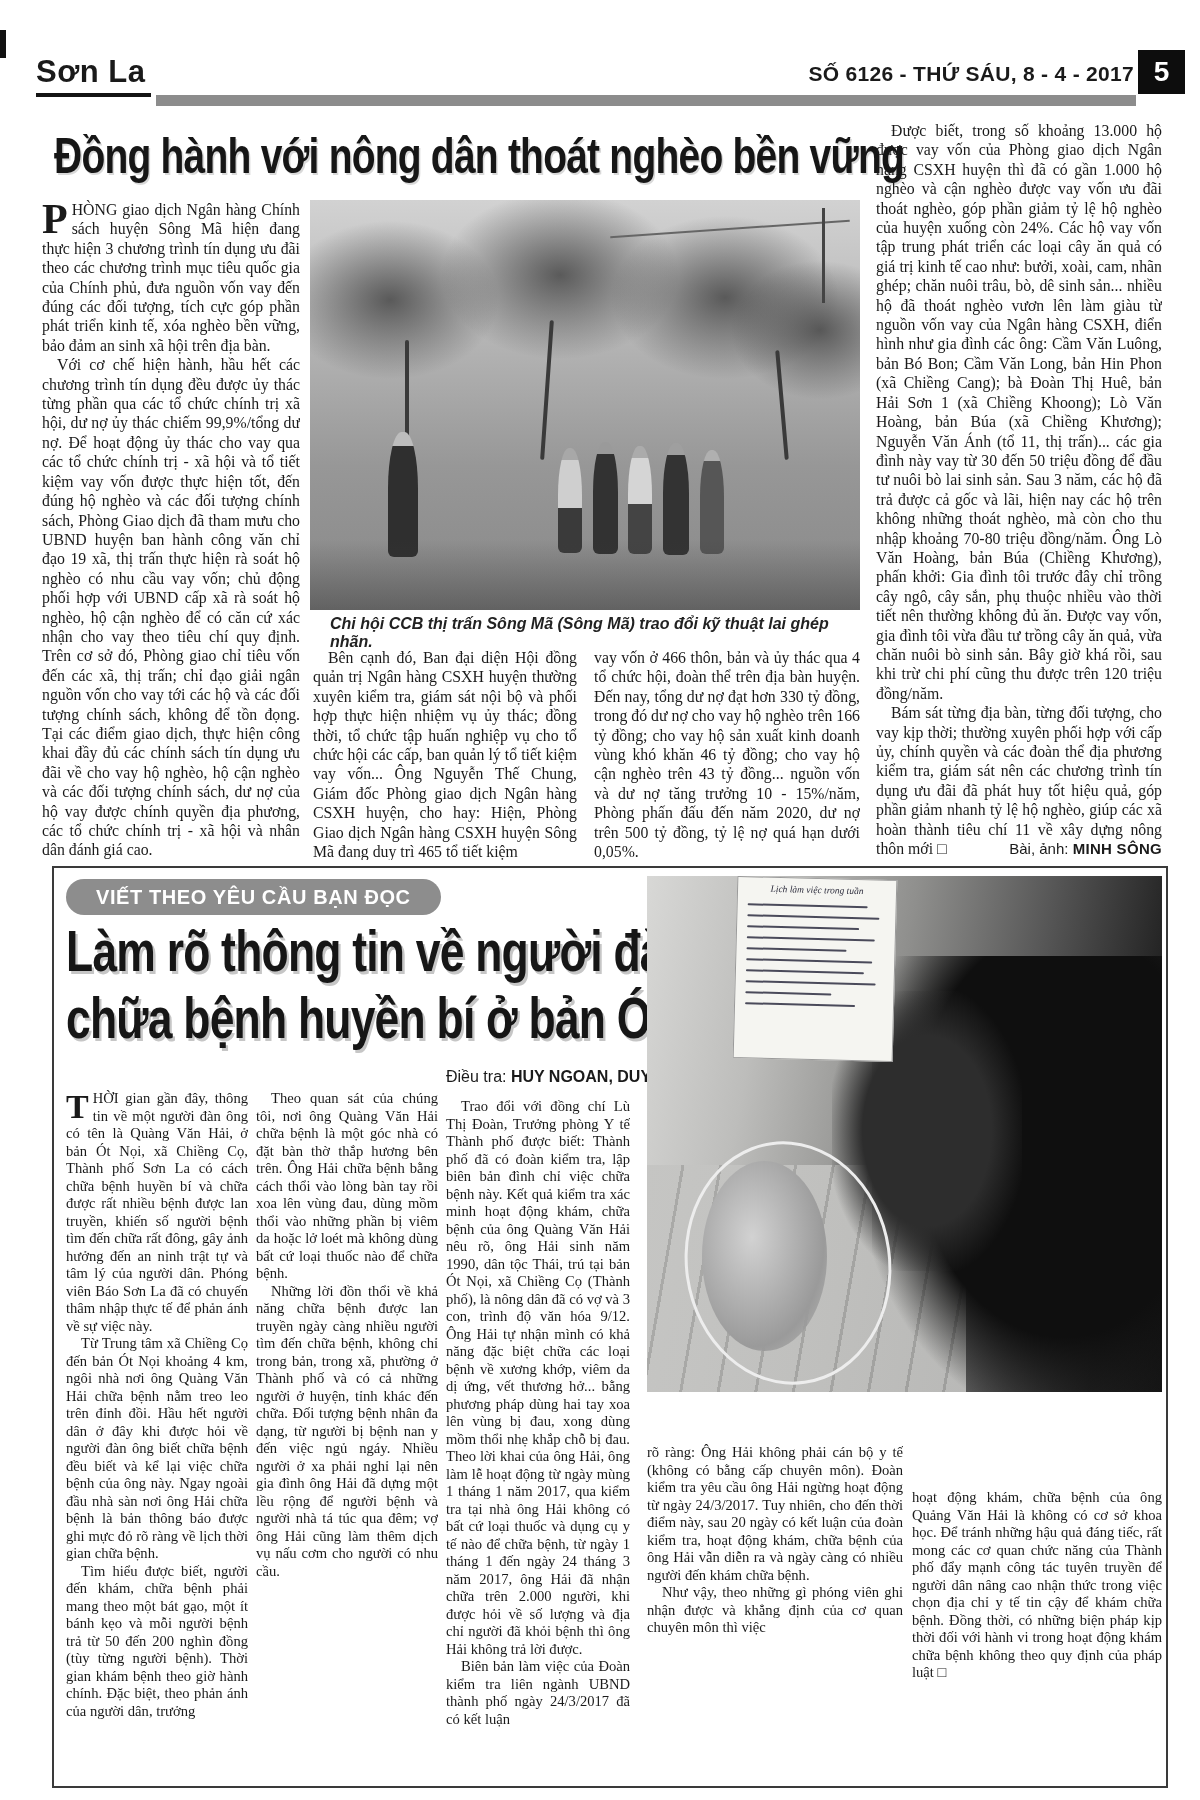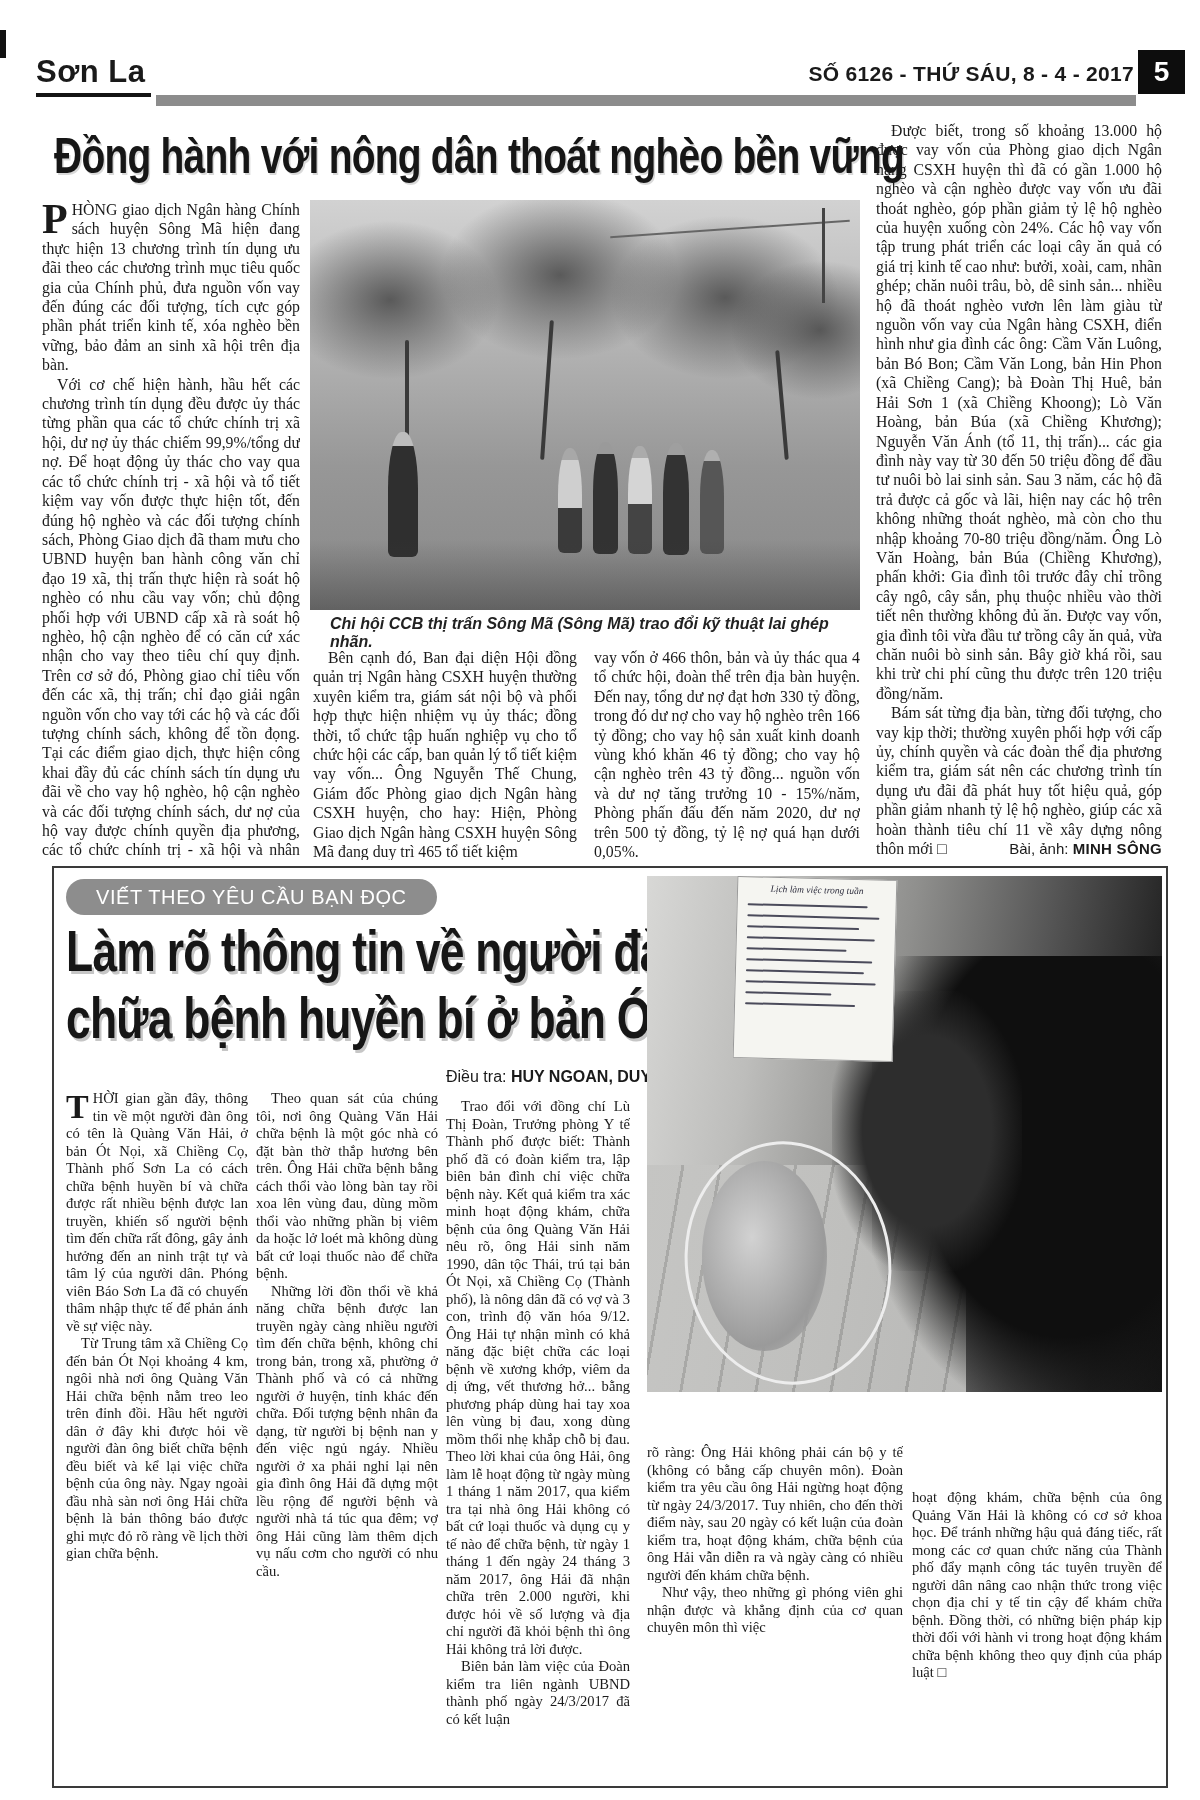--- a/index.html
+++ b/index.html
@@ -49,21 +49,21 @@
   .trunk{position:absolute;width:4px;background:#3a3a3a;border-radius:2px;}
   .wire{position:absolute;height:2px;background:#666;transform:rotate(-4deg);}
   .pole{position:absolute;width:3px;background:#444;}
   .person{position:absolute;border-radius:45% 45% 6px 6px;}
   .ground{position:absolute;left:0;bottom:0;width:100%;height:70px;
           background:linear-gradient(180deg,rgba(90,90,90,0),rgba(60,60,60,.5));}
 
   
   .a2-box{left:52px;top:866px;width:1116px;height:922px;border:2px solid #3a3a3a;box-sizing:border-box;}
   .a2-badge{left:12px;top:11px;height:36px;line-height:36px;padding:0 30px;background:#8d8d8d;
-            color:#fff;font-weight:normal;font-size:20px;letter-spacing:.6px;border-radius:18px;}
+            color:#fff;font-weight:bold;font-size:20px;letter-spacing:.6px;border-radius:18px;}
   .a2-hl1{left:12px;top:50px;font-size:57px;letter-spacing:-1px;transform:scaleX(.78);
           text-shadow:3px 3px 0 #c6c6c6;}
   .a2-hl2{left:12px;top:117px;font-size:57px;letter-spacing:-1px;transform:scaleX(.78);
           text-shadow:3px 3px 0 #c6c6c6;}
   .a2-byline{left:392px;top:200px;font-size:16px;}
   .a2col{font-size:14.6px;line-height:17.5px;}
   .a2-col1{left:12px;top:222px;width:182px;height:692px;}
   .a2-col2{left:202px;top:222px;width:182px;height:692px;}
   .a2-col3{left:392px;top:230px;width:184px;height:684px;}
   .a2-col4{left:593px;top:576px;width:256px;height:336px;}
@@ -119,21 +119,21 @@
     <div class="person" style="left:283px;top:242px;width:25px;height:112px;background:linear-gradient(180deg,#9a9a9a 0 12px,#323232 12px);"></div>
     <div class="person" style="left:318px;top:246px;width:24px;height:108px;background:linear-gradient(180deg,#ababab 0 12px,#d5d5d5 12px 58px,#444 58px);"></div>
     <div class="person" style="left:353px;top:243px;width:26px;height:112px;background:linear-gradient(180deg,#9f9f9f 0 12px,#333 12px);"></div>
     <div class="person" style="left:390px;top:250px;width:24px;height:104px;background:linear-gradient(180deg,#b0b0b0 0 11px,#565656 11px);"></div>
     <div class="ground"></div>
   </div>
   <div class="abs caption a1-caption">Chi hội CCB thị trấn Sông Mã (Sông Mã) trao đổi kỹ thuật lai ghép nhãn.</div>
 
   <div class="abs col a1col a1-col1 a1-body-txt">
     <p class="p pfirst">
-      <span class="dropcap">P</span><span>HÒNG giao dịch Ngân hàng Chính sách huyện Sông Mã hiện đang thực hiện 13 chương trình tín dụng ưu đãi theo các chương trình mục tiêu quốc gia của Chính phủ, đưa nguồn vốn vay đến đúng các đối tượng, tích cực góp phần phát triển kinh tế, xóa nghèo bền vững, bảo đảm an sinh xã hội trên địa bàn.</span>
+      <span class="dropcap">P</span><span>HÒNG giao dịch Ngân hàng Chính sách huyện Sông Mã hiện đang thực hiện 3 chương trình tín dụng ưu đãi theo các chương trình mục tiêu quốc gia của Chính phủ, đưa nguồn vốn vay đến đúng các đối tượng, tích cực góp phần phát triển kinh tế, xóa nghèo bền vững, bảo đảm an sinh xã hội trên địa bàn.</span>
     </p>
     <p class="p">Với cơ chế hiện hành, hầu hết các chương trình tín dụng đều được ủy thác từng phần qua các tổ chức chính trị xã hội, dư nợ ủy thác chiếm 99,9%/tổng dư nợ. Để hoạt động ủy thác cho vay qua các tổ chức chính trị - xã hội và tổ tiết kiệm vay vốn được thực hiện tốt, đến đúng hộ nghèo và các đối tượng chính sách, Phòng Giao dịch đã tham mưu cho UBND huyện ban hành công văn chỉ đạo 19 xã, thị trấn thực hiện rà soát hộ nghèo có nhu cầu vay vốn; chủ động phối hợp với UBND cấp xã rà soát hộ nghèo, hộ cận nghèo để có căn cứ xác nhận cho vay theo tiêu chí quy định. Trên cơ sở đó, Phòng giao chỉ tiêu vốn đến các xã, thị trấn; chỉ đạo giải ngân nguồn vốn cho vay tới các hộ và các đối tượng chính sách, không để tồn đọng. Tại các điểm giao dịch, thực hiện công khai đầy đủ các chính sách tín dụng ưu đãi về cho vay hộ nghèo, hộ cận nghèo và các đối tượng chính sách, dư nợ của hộ vay được chính quyền địa phương, các tổ chức chính trị - xã hội và nhân dân đánh giá cao.</p>
   </div>
   <div class="abs col a1col a1-col2 a1-body-txt">
     <p class="p">Bên cạnh đó, Ban đại diện Hội đồng quản trị Ngân hàng CSXH huyện thường xuyên kiểm tra, giám sát nội bộ và phối hợp thực hiện nhiệm vụ ủy thác; đồng thời, tổ chức tập huấn nghiệp vụ cho tổ chức hội các cấp, ban quản lý tổ tiết kiệm vay vốn... Ông Nguyễn Thế Chung, Giám đốc Phòng giao dịch Ngân hàng CSXH huyện, cho hay: Hiện, Phòng Giao dịch Ngân hàng CSXH huyện Sông Mã đang duy trì 465 tổ tiết kiệm</p>
   </div>
   <div class="abs col a1col a1-col3 a1-body-txt">
     <p class="p pfirst">vay vốn ở 466 thôn, bản và ủy thác qua 4 tổ chức hội, đoàn thể trên địa bàn huyện. Đến nay, tổng dư nợ đạt hơn 330 tỷ đồng, trong đó dư nợ cho vay hộ nghèo trên 166 tỷ đồng; cho vay hộ sản xuất kinh doanh vùng khó khăn 46 tỷ đồng; cho vay hộ cận nghèo trên 43 tỷ đồng... nguồn vốn và dư nợ tăng trưởng 10 - 15%/năm, Phòng phấn đấu đến năm 2020, dư nợ trên 500 tỷ đồng, tỷ lệ nợ quá hạn dưới 0,05%.</p>
   </div>
   <div class="abs col a1col a1-col4 a1-body-txt">
@@ -174,20 +174,21 @@
         <div class="hw" style="width:86px;"></div>
         <div class="hw" style="width:110px;"></div>
       </div>
     </div>
 
     <div class="abs col a2col a2-col1 a2-body-txt">
       <p class="p pfirst">
         <span class="dropcap small">T</span><span>HỜI gian gần đây, thông tin về một người đàn ông có tên là Quàng Văn Hải, ở bản Ót Nọi, xã Chiềng Cọ, Thành phố Sơn La có cách chữa bệnh huyền bí và chữa được rất nhiều bệnh được lan truyền, khiến số người bệnh tìm đến chữa rất đông, gây ảnh hưởng đến an ninh trật tự và tâm lý của người dân. Phóng viên Báo Sơn La đã có chuyến thâm nhập thực tế để phản ánh về sự việc này.</span>
       </p>
       <p class="p">Từ Trung tâm xã Chiềng Cọ đến bản Ót Nọi khoảng 4 km, ngôi nhà nơi ông Quàng Văn Hải chữa bệnh nằm treo leo trên đỉnh đồi. Hầu hết người dân ở đây khi được hỏi về người đàn ông biết chữa bệnh đều biết và kể lại việc chữa bệnh của ông này. Ngay ngoài đầu nhà sàn nơi ông Hải chữa bệnh là bản thông báo được ghi mực đỏ rõ ràng về lịch thời gian chữa bệnh.</p>
+      <p class="p">Tìm hiểu được biết, người đến khám, chữa bệnh phải mang theo một bát gạo, một ít bánh kẹo và mỗi người bệnh trả từ 50 đến 200 nghìn đồng (tùy từng người bệnh). Thời gian khám bệnh theo giờ hành chính. Đặc biệt, theo phản ánh của người dân, trưởng</p>
     </div>
     <div class="abs col a2col a2-col2 a2-body-txt">
       <p class="p">Theo quan sát của chúng tôi, nơi ông Quàng Văn Hải chữa bệnh là một góc nhà có đặt bàn thờ thắp hương bên trên. Ông Hải chữa bệnh bằng cách thổi vào lòng bàn tay rồi xoa lên vùng đau, dùng mồm thổi vào những phần bị viêm da hoặc lở loét mà không dùng bất cứ loại thuốc nào để chữa bệnh.</p>
       <p class="p">Những lời đồn thổi về khả năng chữa bệnh được lan truyền ngày càng nhiều người tìm đến chữa bệnh, không chỉ trong bản, trong xã, phường ở Thành phố và có cả những người ở huyện, tỉnh khác đến chữa. Đối tượng bệnh nhân đa dạng, từ người bị bệnh nan y đến việc ngủ ngáy. Nhiều người ở xa phải nghỉ lại nên gia đình ông Hải đã dựng một lều rộng để người bệnh và người nhà tá túc qua đêm; vợ ông Hải cũng làm thêm dịch vụ nấu cơm cho người có nhu cầu.</p>
     </div>
     <div class="abs col a2col a2-col3 a2-body-txt">
       <p class="p">Trao đổi với đồng chí Lù Thị Đoàn, Trưởng phòng Y tế Thành phố được biết: Thành phố đã có đoàn kiểm tra, lập biên bản đình chỉ việc chữa bệnh này. Kết quả kiểm tra xác minh hoạt động khám, chữa bệnh của ông Quàng Văn Hải nêu rõ, ông Hải sinh năm 1990, dân tộc Thái, trú tại bản Ót Nọi, xã Chiềng Cọ (Thành phố), là nông dân đã có vợ và 3 con, trình độ văn hóa 9/12. Ông Hải tự nhận mình có khả năng đặc biệt chữa các loại bệnh về xương khớp, viêm da dị ứng, vết thương hở... bằng phương pháp dùng hai tay xoa lên vùng bị đau, xong dùng mồm thổi nhẹ khắp chỗ bị đau. Theo lời khai của ông Hải, ông làm lễ hoạt động từ ngày mùng 1 tháng 1 năm 2017, qua kiểm tra tại nhà ông Hải không có bất cứ loại thuốc và dụng cụ y tế nào để chữa bệnh, từ ngày 1 tháng 1 đến ngày 24 tháng 3 năm 2017, ông Hải đã nhận chữa trên 2.000 người, khi được hỏi về số lượng và địa chỉ người đã khỏi bệnh thì ông Hải không trả lời được.</p>
       <p class="p">Biên bản làm việc của Đoàn kiểm tra liên ngành UBND thành phố ngày 24/3/2017 đã có kết luận</p>
     </div>
     <div class="abs col a2col a2-col4 a2-body-txt">

